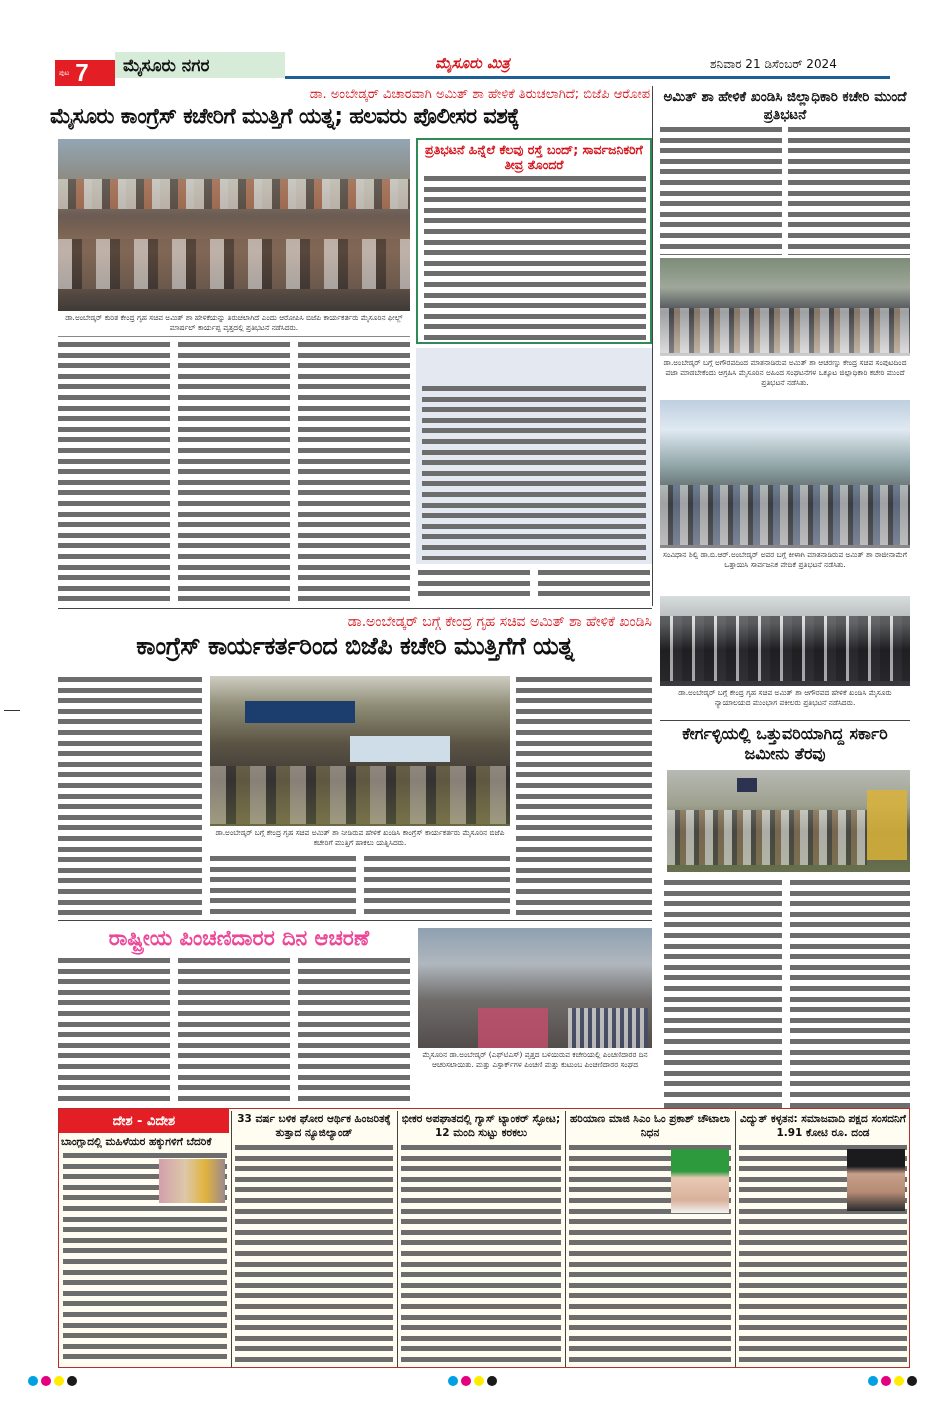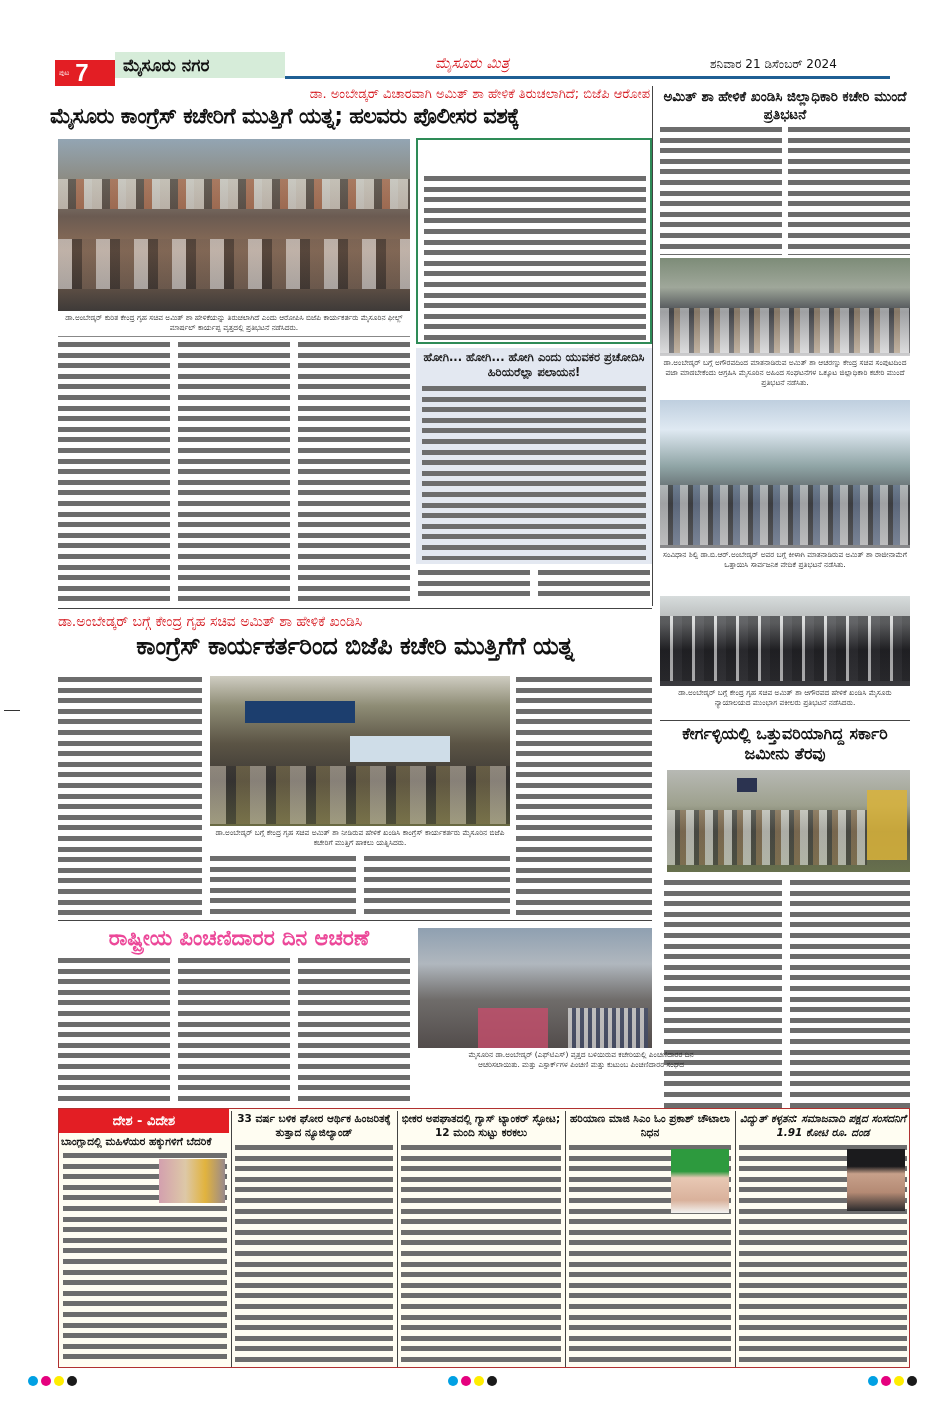--- a/index.html
+++ b/index.html
@@ -20,21 +20,21 @@
 
 <div class="abs" style="left:55px;top:52px;width:835px;height:28px;">
   <div class="abs" style="left:0;top:8px;width:60px;height:26px;background:#e31e24;display:flex;align-items:center;">
     <span style="color:#fff;font-size:7px;margin-left:4px;">ಪುಟ</span>
     <span style="color:#fff;font-size:24px;font-weight:bold;margin-left:6px;font-family:'Liberation Sans',sans-serif;">7</span>
   </div>
   <div class="abs" style="left:60px;top:0;width:170px;height:26px;background:#d6ecd9;display:flex;align-items:center;padding-left:8px;">
     <span style="font-size:17px;font-weight:bold;color:#111;">ಮೈಸೂರು ನಗರ</span>
   </div>
   <div class="abs" style="left:230px;top:24px;width:605px;height:3px;background:#1f5f94;"></div>
-  <div class="abs" style="left:380px;top:2px;font-size:15px;font-weight:normal;color:#d4141b;font-style:italic;">ಮೈಸೂರು ಮಿತ್ರ</div>
+  <div class="abs" style="left:380px;top:2px;font-size:15px;font-weight:bold;color:#d4141b;font-style:italic;">ಮೈಸೂರು ಮಿತ್ರ</div>
   <div class="abs" style="left:655px;top:5px;font-size:12px;color:#111;">ಶನಿವಾರ 21 ಡಿಸೆಂಬರ್ 2024</div>
 </div>
 
 <div class="abs" style="left:70px;top:86px;width:580px;text-align:right;font-size:13px;color:#d4141b;white-space:nowrap;">ಡಾ. ಅಂಬೇಡ್ಕರ್ ವಿಚಾರವಾಗಿ ಅಮಿತ್ ಶಾ ಹೇಳಿಕೆ ತಿರುಚಲಾಗಿದೆ; ಬಿಜೆಪಿ ಆರೋಪ</div>
 <div class="abs" style="left:50px;top:104px;width:610px;font-size:21px;font-weight:bold;color:#111;white-space:nowrap;letter-spacing:-0.5px;">ಮೈಸೂರು ಕಾಂಗ್ರೆಸ್ ಕಚೇರಿಗೆ ಮುತ್ತಿಗೆ ಯತ್ನ; ಹಲವರು ಪೊಲೀಸರ ವಶಕ್ಕೆ</div>
 <div class="vline" style="left:652px;top:86px;height:520px;"></div>
 
 <div class="abs photo" style="left:58px;top:139px;width:352px;height:172px;background:linear-gradient(180deg,#93a5b3 0%,#8c8a80 25%,#6b5b52 45%,#8d6e57 65%,#3e3a38 100%);">
   <div class="abs" style="left:0;top:40px;width:352px;height:30px;background:repeating-linear-gradient(90deg,#e8e2d8 0 10px,#4a4039 10px 18px,#b96d4a 18px 26px,#f0efe9 26px 34px);opacity:.6"></div>
   <div class="abs" style="left:0;top:100px;width:352px;height:50px;background:repeating-linear-gradient(90deg,#e9e9ea 0 14px,#2b2625 14px 24px,#776153 24px 38px);opacity:.55"></div>
@@ -42,25 +42,25 @@
 <div class="abs caption" style="left:58px;top:313px;width:352px;height:22px;">ಡಾ.ಅಂಬೇಡ್ಕರ್ ಕುರಿತ ಕೇಂದ್ರ ಗೃಹ ಸಚಿವ ಅಮಿತ್ ಶಾ ಹೇಳಿಕೆಯನ್ನು ತಿರುಚಲಾಗಿದೆ ಎಂದು ಆರೋಪಿಸಿ ಬಿಜೆಪಿ ಕಾರ್ಯಕರ್ತರು ಮೈಸೂರಿನ ಫೀಲ್ಡ್ ಮಾರ್ಷಲ್ ಕಾರ್ಯಪ್ಪ ವೃತ್ತದಲ್ಲಿ ಪ್ರತಿಭಟನೆ ನಡೆಸಿದರು.</div>
 <div class="hline" style="left:58px;top:336px;width:352px;background:#888;"></div>
 
 <div class="abs txt gray-lines" style="left:58px;top:340px;width:112px;height:262px;"></div>
 <div class="abs txt gray-lines" style="left:178px;top:340px;width:112px;height:262px;"></div>
 <div class="abs txt gray-lines" style="left:298px;top:340px;width:112px;height:262px;"></div>
 <div class="abs txt gray-lines" style="left:418px;top:568px;width:112px;height:34px;"></div>
 <div class="abs txt gray-lines" style="left:538px;top:568px;width:112px;height:34px;"></div>
 
 <div class="abs" style="left:416px;top:138px;width:236px;height:206px;border:2px solid #2e8b57;background:#fff;">
+  <div style="text-align:center;color:#d4141b;font-weight:bold;font-size:12.5px;line-height:15px;padding:2px 4px 2px;">ಪ್ರತಿಭಟನೆ ಹಿನ್ನೆಲೆ ಕೆಲವು ರಸ್ತೆ ಬಂದ್; ಸಾರ್ವಜನಿಕರಿಗೆ ತೀವ್ರ ತೊಂದರೆ</div>
   <div class="txt gray-lines" style="position:absolute;left:6px;top:34px;width:222px;height:166px;"></div>
 </div>
 
 <div class="abs" style="left:416px;top:348px;width:236px;height:216px;background:#e3e8f1;">
-  <div style="text-align:center;color:#1a1a1a;font-weight:bold;font-size:11.5px;line-height:15px;padding:2px 6px;">ಹೋಗಿ... ಹೋಗಿ... ಹೋಗಿ ಎಂದು ಯುವಕರ ಪ್ರಚೋದಿಸಿ ಹಿರಿಯರೆಲ್ಲಾ ಪಲಾಯನ!</div>
   <div class="txt gray-lines" style="position:absolute;left:6px;top:36px;width:224px;height:176px;background:repeating-linear-gradient(#e3e8f1 0 2px,#6d6d6d 2px 7px,#e3e8f1 7px 10.6px);"></div>
 </div>
 
 <div class="abs" style="left:660px;top:87px;width:250px;text-align:center;font-size:13.5px;font-weight:bold;line-height:18px;color:#111;">ಅಮಿತ್ ಶಾ ಹೇಳಿಕೆ ಖಂಡಿಸಿ ಜಿಲ್ಲಾಧಿಕಾರಿ ಕಚೇರಿ ಮುಂದೆ ಪ್ರತಿಭಟನೆ</div>
 <div class="abs txt gray-lines" style="left:660px;top:125px;width:122px;height:130px;"></div>
 <div class="abs txt gray-lines" style="left:788px;top:125px;width:122px;height:130px;"></div>
 
 <div class="abs photo" style="left:660px;top:258px;width:250px;height:98px;background:linear-gradient(180deg,#7d8c78 0%,#9fa79a 30%,#4c4f55 55%,#cfcfd1 100%);">
   <div class="abs" style="left:0;top:50px;width:250px;height:45px;background:repeating-linear-gradient(90deg,#f1f1f1 0 9px,#3a3a3d 9px 14px,#bfa07a 14px 20px);opacity:.5"></div>
 </div>
@@ -68,21 +68,21 @@
 <div class="abs photo" style="left:660px;top:400px;width:250px;height:148px;background:linear-gradient(180deg,#bfcfdf 0%,#dfe9f2 20%,#8fa4a5 45%,#4d5054 70%,#8a8a8c 100%);">
   <div class="abs" style="left:0;top:85px;width:250px;height:60px;background:repeating-linear-gradient(90deg,#f3f3f3 0 8px,#2a2a2d 8px 13px,#6b7fa1 13px 20px);opacity:.5"></div>
 </div>
 <div class="abs caption" style="left:660px;top:550px;width:250px;height:40px;">ಸಂವಿಧಾನ ಶಿಲ್ಪಿ ಡಾ.ಬಿ.ಆರ್.ಅಂಬೇಡ್ಕರ್ ಅವರ ಬಗ್ಗೆ ಕೀಳಾಗಿ ಮಾತನಾಡಿರುವ ಅಮಿತ್ ಶಾ ರಾಜೀನಾಮೆಗೆ ಒತ್ತಾಯಿಸಿ ಸಾರ್ವಜನಿಕ ವೇದಿಕೆ ಪ್ರತಿಭಟನೆ ನಡೆಸಿತು.</div>
 <div class="abs photo" style="left:660px;top:596px;width:250px;height:90px;background:linear-gradient(180deg,#d7dcdc 0%,#b4b7b7 30%,#222226 60%,#3b3b3f 100%);">
   <div class="abs" style="left:0;top:20px;width:250px;height:65px;background:repeating-linear-gradient(90deg,#1d1d20 0 10px,#f4f4f4 10px 13px,#2c2c30 13px 22px);opacity:.6"></div>
 </div>
 <div class="abs caption" style="left:660px;top:688px;width:250px;height:30px;">ಡಾ.ಅಂಬೇಡ್ಕರ್ ಬಗ್ಗೆ ಕೇಂದ್ರ ಗೃಹ ಸಚಿವ ಅಮಿತ್ ಶಾ ಆಗೌರವದ ಹೇಳಿಕೆ ಖಂಡಿಸಿ ಮೈಸೂರು ನ್ಯಾಯಾಲಯದ ಮುಂಭಾಗ ವಕೀಲರು ಪ್ರತಿಭಟನೆ ನಡೆಸಿದರು.</div>
 
 <div class="hline" style="left:58px;top:608px;width:594px;"></div>
-<div class="abs" style="left:58px;top:613px;width:594px;text-align:left;font-size:14px;color:#d4141b;white-space:nowrap;">ಡಾ.ಅಂಬೇಡ್ಕರ್ ಬಗ್ಗೆ ಕೇಂದ್ರ ಗೃಹ ಸಚಿವ ಅಮಿತ್ ಶಾ ಹೇಳಿಕೆ ಖಂಡಿಸಿ</div>
+<div class="abs" style="left:58px;top:613px;width:594px;text-align:right;font-size:14px;color:#d4141b;white-space:nowrap;">ಡಾ.ಅಂಬೇಡ್ಕರ್ ಬಗ್ಗೆ ಕೇಂದ್ರ ಗೃಹ ಸಚಿವ ಅಮಿತ್ ಶಾ ಹೇಳಿಕೆ ಖಂಡಿಸಿ</div>
 <div class="abs" style="left:58px;top:632px;width:594px;text-align:center;font-size:24px;font-weight:bold;color:#111;white-space:nowrap;letter-spacing:-0.5px;">ಕಾಂಗ್ರೆಸ್ ಕಾರ್ಯಕರ್ತರಿಂದ ಬಿಜೆಪಿ ಕಚೇರಿ ಮುತ್ತಿಗೆಗೆ ಯತ್ನ</div>
 
 <div class="abs txt gray-lines" style="left:58px;top:675px;width:144px;height:240px;"></div>
 <div class="abs photo" style="left:210px;top:676px;width:300px;height:150px;background:linear-gradient(180deg,#cfcdc2 0%,#8e8c75 20%,#5b5445 45%,#3d3935 70%,#6a6b43 100%);">
   <div class="abs" style="left:35px;top:25px;width:110px;height:22px;background:#1c3e6e;"></div>
   <div class="abs" style="left:140px;top:60px;width:100px;height:26px;background:#cfdde8;"></div>
   <div class="abs" style="left:0;top:90px;width:300px;height:58px;background:repeating-linear-gradient(90deg,#e2d8c9 0 16px,#2b2b2c 16px 26px,#8b7d52 26px 40px);opacity:.45"></div>
 </div>
 <div class="abs caption" style="left:210px;top:828px;width:300px;height:22px;">ಡಾ.ಅಂಬೇಡ್ಕರ್ ಬಗ್ಗೆ ಕೇಂದ್ರ ಗೃಹ ಸಚಿವ ಅಮಿತ್ ಶಾ ನೀಡಿರುವ ಹೇಳಿಕೆ ಖಂಡಿಸಿ ಕಾಂಗ್ರೆಸ್ ಕಾರ್ಯಕರ್ತರು ಮೈಸೂರಿನ ಬಿಜೆಪಿ ಕಚೇರಿಗೆ ಮುತ್ತಿಗೆ ಹಾಕಲು ಯತ್ನಿಸಿದರು.</div>
 <div class="abs txt gray-lines" style="left:210px;top:854px;width:146px;height:60px;"></div>
@@ -101,21 +101,21 @@
 
 <div class="hline" style="left:58px;top:920px;width:594px;"></div>
 <div class="abs" style="left:58px;top:926px;width:362px;text-align:center;font-size:21px;font-weight:bold;color:#ec4899;white-space:nowrap;">ರಾಷ್ಟ್ರೀಯ ಪಿಂಚಣಿದಾರರ ದಿನ ಆಚರಣೆ</div>
 <div class="abs txt gray-lines" style="left:58px;top:956px;width:112px;height:146px;"></div>
 <div class="abs txt gray-lines" style="left:178px;top:956px;width:112px;height:146px;"></div>
 <div class="abs txt gray-lines" style="left:298px;top:956px;width:112px;height:146px;"></div>
 <div class="abs photo" style="left:418px;top:928px;width:234px;height:120px;background:linear-gradient(180deg,#8fa0b1 0%,#b0b7be 30%,#6f6c6a 60%,#524c4b 100%);">
   <div class="abs" style="left:60px;top:80px;width:70px;height:40px;background:#c54d6b;opacity:.8"></div>
   <div class="abs" style="left:150px;top:80px;width:80px;height:40px;background:repeating-linear-gradient(90deg,#e3e3e3 0 4px,#3f4a6a 4px 8px);opacity:.7"></div>
 </div>
-<div class="abs caption" style="left:418px;top:1050px;width:234px;height:48px;margin-left:46px;">ಮೈಸೂರಿನ ಡಾ.ಅಂಬೇಡ್ಕರ್ (ಎಫ್‌ಟಿಎಸ್) ವೃತ್ತದ ಬಳಿಯಿರುವ ಕಚೇರಿಯಲ್ಲಿ ಪಿಂಚಣಿದಾರರ ದಿನ ಆಚರಿಸಲಾಯಿತು. ಮತ್ತು ಎಸ್ಪಾರ್ಕ್‌ಗಳ ಪಿಂಚಣಿ ಮತ್ತು ಕುಟುಂಬ ಪಿಂಚಣಿದಾರರ ಸಂಘದ</div>
+<div class="abs caption" style="left:418px;top:1050px;width:234px;height:48px;">ಮೈಸೂರಿನ ಡಾ.ಅಂಬೇಡ್ಕರ್ (ಎಫ್‌ಟಿಎಸ್) ವೃತ್ತದ ಬಳಿಯಿರುವ ಕಚೇರಿಯಲ್ಲಿ ಪಿಂಚಣಿದಾರರ ದಿನ ಆಚರಿಸಲಾಯಿತು. ಮತ್ತು ಎಸ್ಪಾರ್ಕ್‌ಗಳ ಪಿಂಚಣಿ ಮತ್ತು ಕುಟುಂಬ ಪಿಂಚಣಿದಾರರ ಸಂಘದ</div>
 
 <div class="abs" style="left:58px;top:1108px;width:852px;height:260px;border:1.5px solid #b03030;background:#fffdf2;">
   <div class="abs" style="left:0;top:0;width:170px;height:24px;background:#e31e24;display:flex;align-items:center;justify-content:center;">
     <span style="color:#fff;font-size:13px;font-weight:bold;">ದೇಶ - ವಿದೇಶ</span>
   </div>
 
   <div class="abs" style="left:2px;top:26px;width:168px;">
     <div style="font-size:10.5px;font-weight:bold;white-space:nowrap;color:#111;">ಬಾಂಗ್ಲಾದಲ್ಲಿ ಮಹಿಳೆಯರ ಹಕ್ಕುಗಳಿಗೆ ಬೆದರಿಕೆ</div>
   </div>
   <div class="abs txt gray-lines" style="left:4px;top:42px;width:164px;height:214px;background:repeating-linear-gradient(#fffdf2 0 2px,#6d6d6d 2px 7px,#fffdf2 7px 10.6px);"></div>
@@ -132,21 +132,21 @@
   <div class="abs txt gray-lines" style="left:342px;top:34px;width:160px;height:222px;background:repeating-linear-gradient(#fffdf2 0 2px,#6d6d6d 2px 7px,#fffdf2 7px 10.6px);"></div>
 
   <div class="vline" style="left:506px;top:2px;height:256px;"></div>
 
   <div class="abs" style="left:510px;top:2px;width:162px;text-align:center;font-size:10.5px;font-weight:bold;line-height:14px;color:#111;">ಹರಿಯಾಣ ಮಾಜಿ ಸಿಎಂ ಓಂ ಪ್ರಕಾಶ್ ಚೌಟಾಲಾ ನಿಧನ</div>
   <div class="abs txt gray-lines" style="left:510px;top:34px;width:162px;height:222px;background:repeating-linear-gradient(#fffdf2 0 2px,#6d6d6d 2px 7px,#fffdf2 7px 10.6px);"></div>
   <div class="abs photo" style="left:612px;top:40px;width:58px;height:64px;background:linear-gradient(180deg,#2d9a3e 0%,#2d9a3e 35%,#e8c8b4 45%,#d9b19b 80%,#f3f3f1 100%);"></div>
 
   <div class="vline" style="left:676px;top:2px;height:256px;"></div>
 
-  <div class="abs" style="left:680px;top:2px;width:168px;text-align:center;font-size:10.5px;font-weight:bold;line-height:14px;color:#111;font-style:italic;">ವಿದ್ಯುತ್ ಕಳ್ಳತನ: ಸಮಾಜವಾದಿ ಪಕ್ಷದ ಸಂಸದನಿಗೆ 1.91 ಕೋಟಿ ರೂ. ದಂಡ</div>
+  <div class="abs" style="left:680px;top:2px;width:168px;text-align:center;font-size:10.5px;font-weight:bold;line-height:14px;color:#111;">ವಿದ್ಯುತ್ ಕಳ್ಳತನ: ಸಮಾಜವಾದಿ ಪಕ್ಷದ ಸಂಸದನಿಗೆ 1.91 ಕೋಟಿ ರೂ. ದಂಡ</div>
   <div class="abs txt gray-lines" style="left:680px;top:34px;width:168px;height:222px;background:repeating-linear-gradient(#fffdf2 0 2px,#6d6d6d 2px 7px,#fffdf2 7px 10.6px);"></div>
   <div class="abs photo" style="left:788px;top:40px;width:58px;height:62px;background:linear-gradient(180deg,#1b1b1d 0%,#1b1b1d 28%,#c7a08a 40%,#b48a74 70%,#2a2a2c 100%);"></div>
 </div>
 
 <div class="abs" style="left:4px;top:710px;width:16px;height:1px;background:#333;"></div>
 
 <div class="dots" style="left:28px;top:1376px;">
   <span style="background:#00a0e3"></span>
   <span style="background:#e5007e"></span>
   <span style="background:#ffed00"></span>

